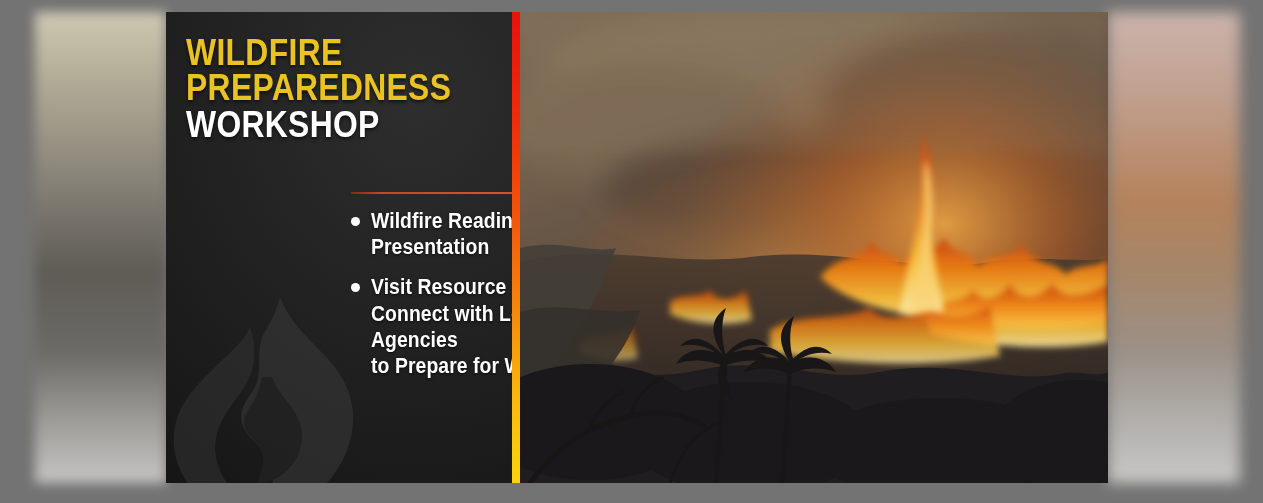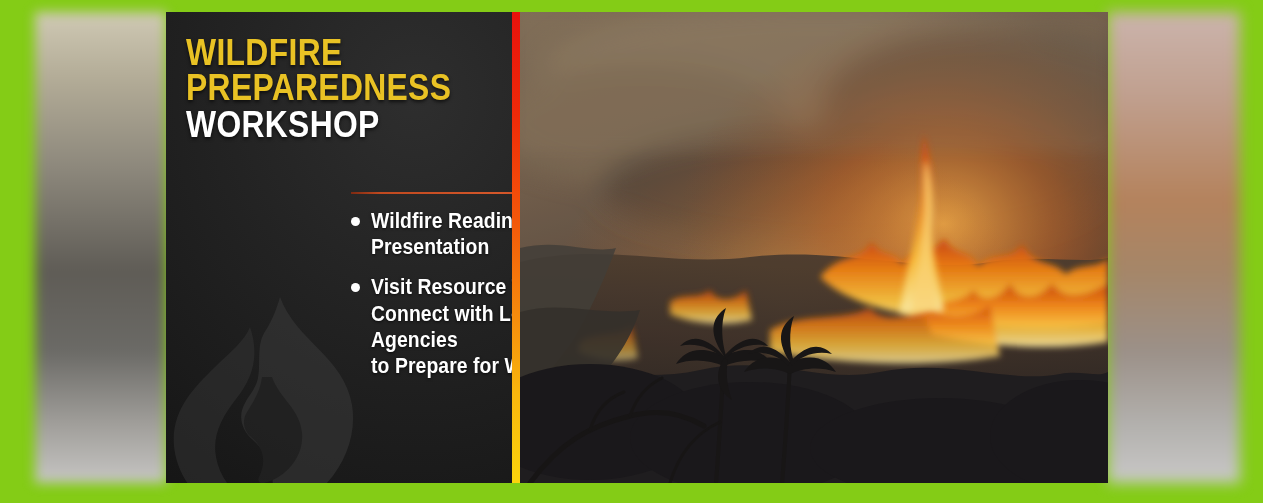--- a/index.html
+++ b/index.html
@@ -1,19 +1,19 @@
 <!DOCTYPE html>
 <html><head>
 <meta charset="utf-8">
 <style>
   * { margin:0; padding:0; box-sizing:border-box; }
   html,body{ width:1263px; height:503px; overflow:hidden; background:#ffffff;
     font-family:"Liberation Sans", sans-serif; }
 
-  #stage{ position:relative; width:1263px; height:503px; background:#84cc16; }
+  #stage{ position:relative; width:1263px; height:503px; background:#737373; }
 
   
   .backdrop{ position:absolute; top:12px; height:471px; }
   .backdrop-left{
     left:35px; width:131px;
     background:linear-gradient(180deg,#cfc9b4 0%,#b3ac97 14%,#8d887c 33%,
       #5f5c56 55%,#6b6a66 72%,#a2a09c 88%,#c6c5c3 100%);
     filter:blur(6px);
   }
   .backdrop-right{

